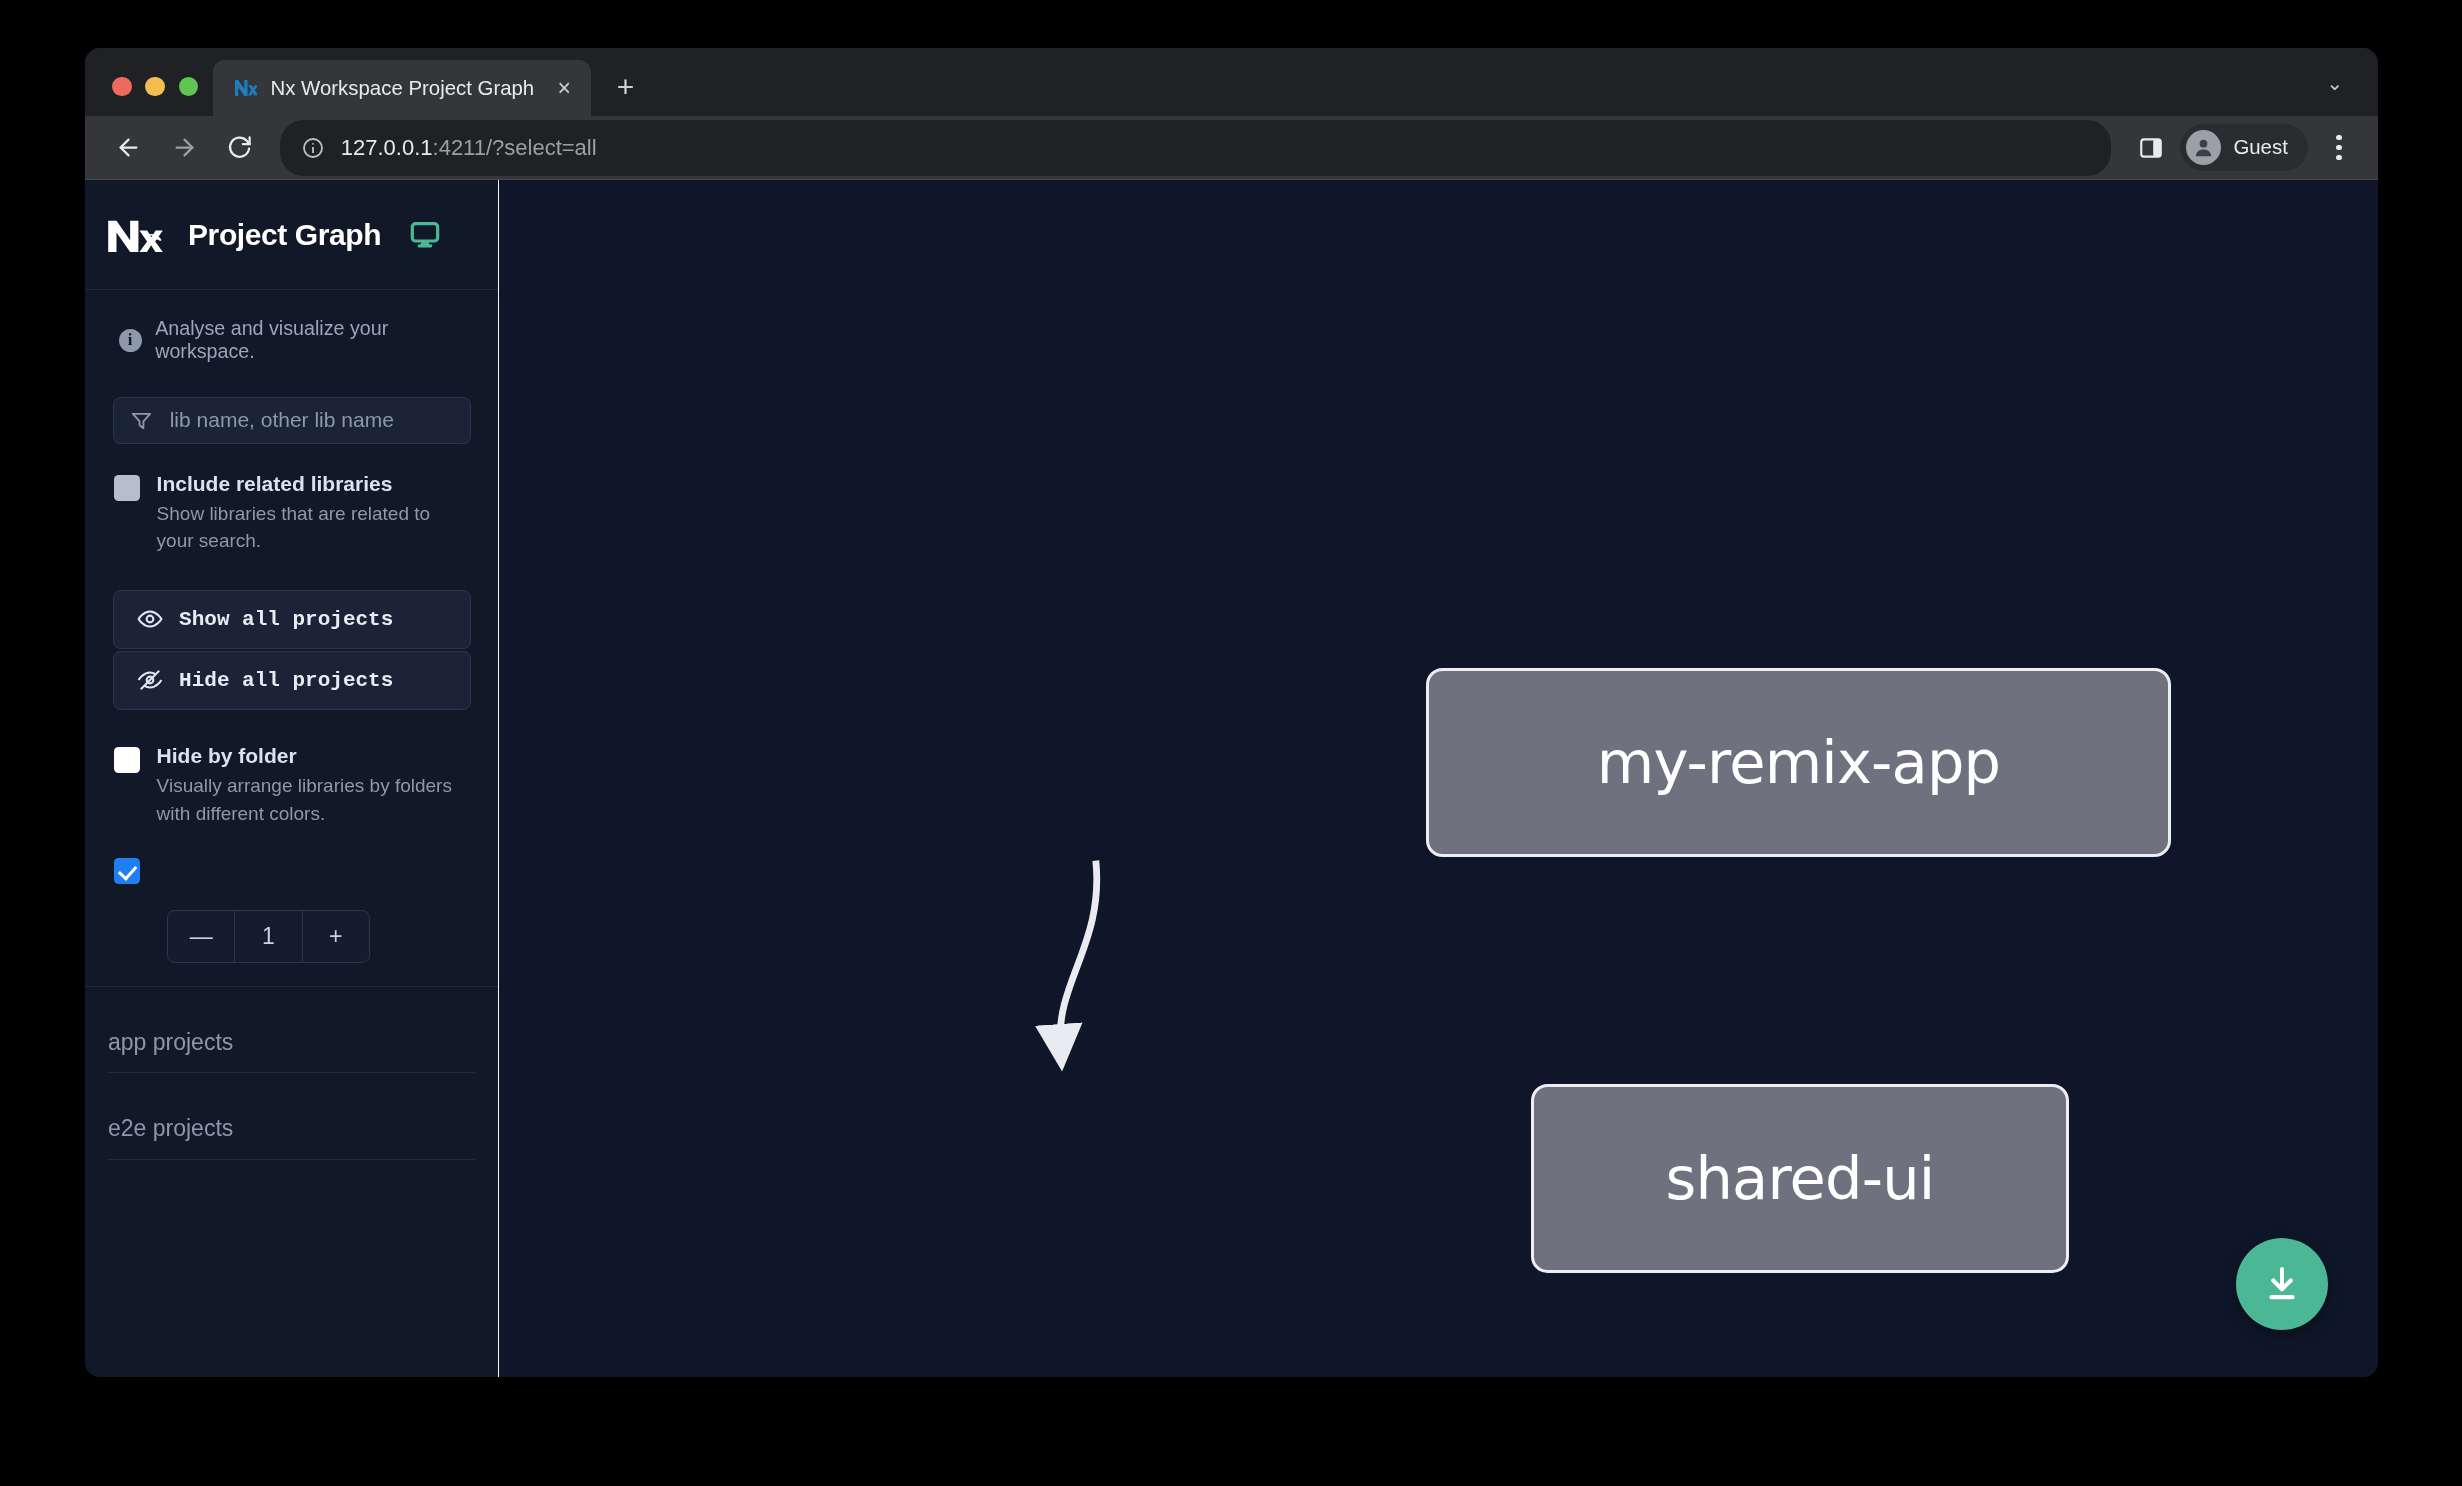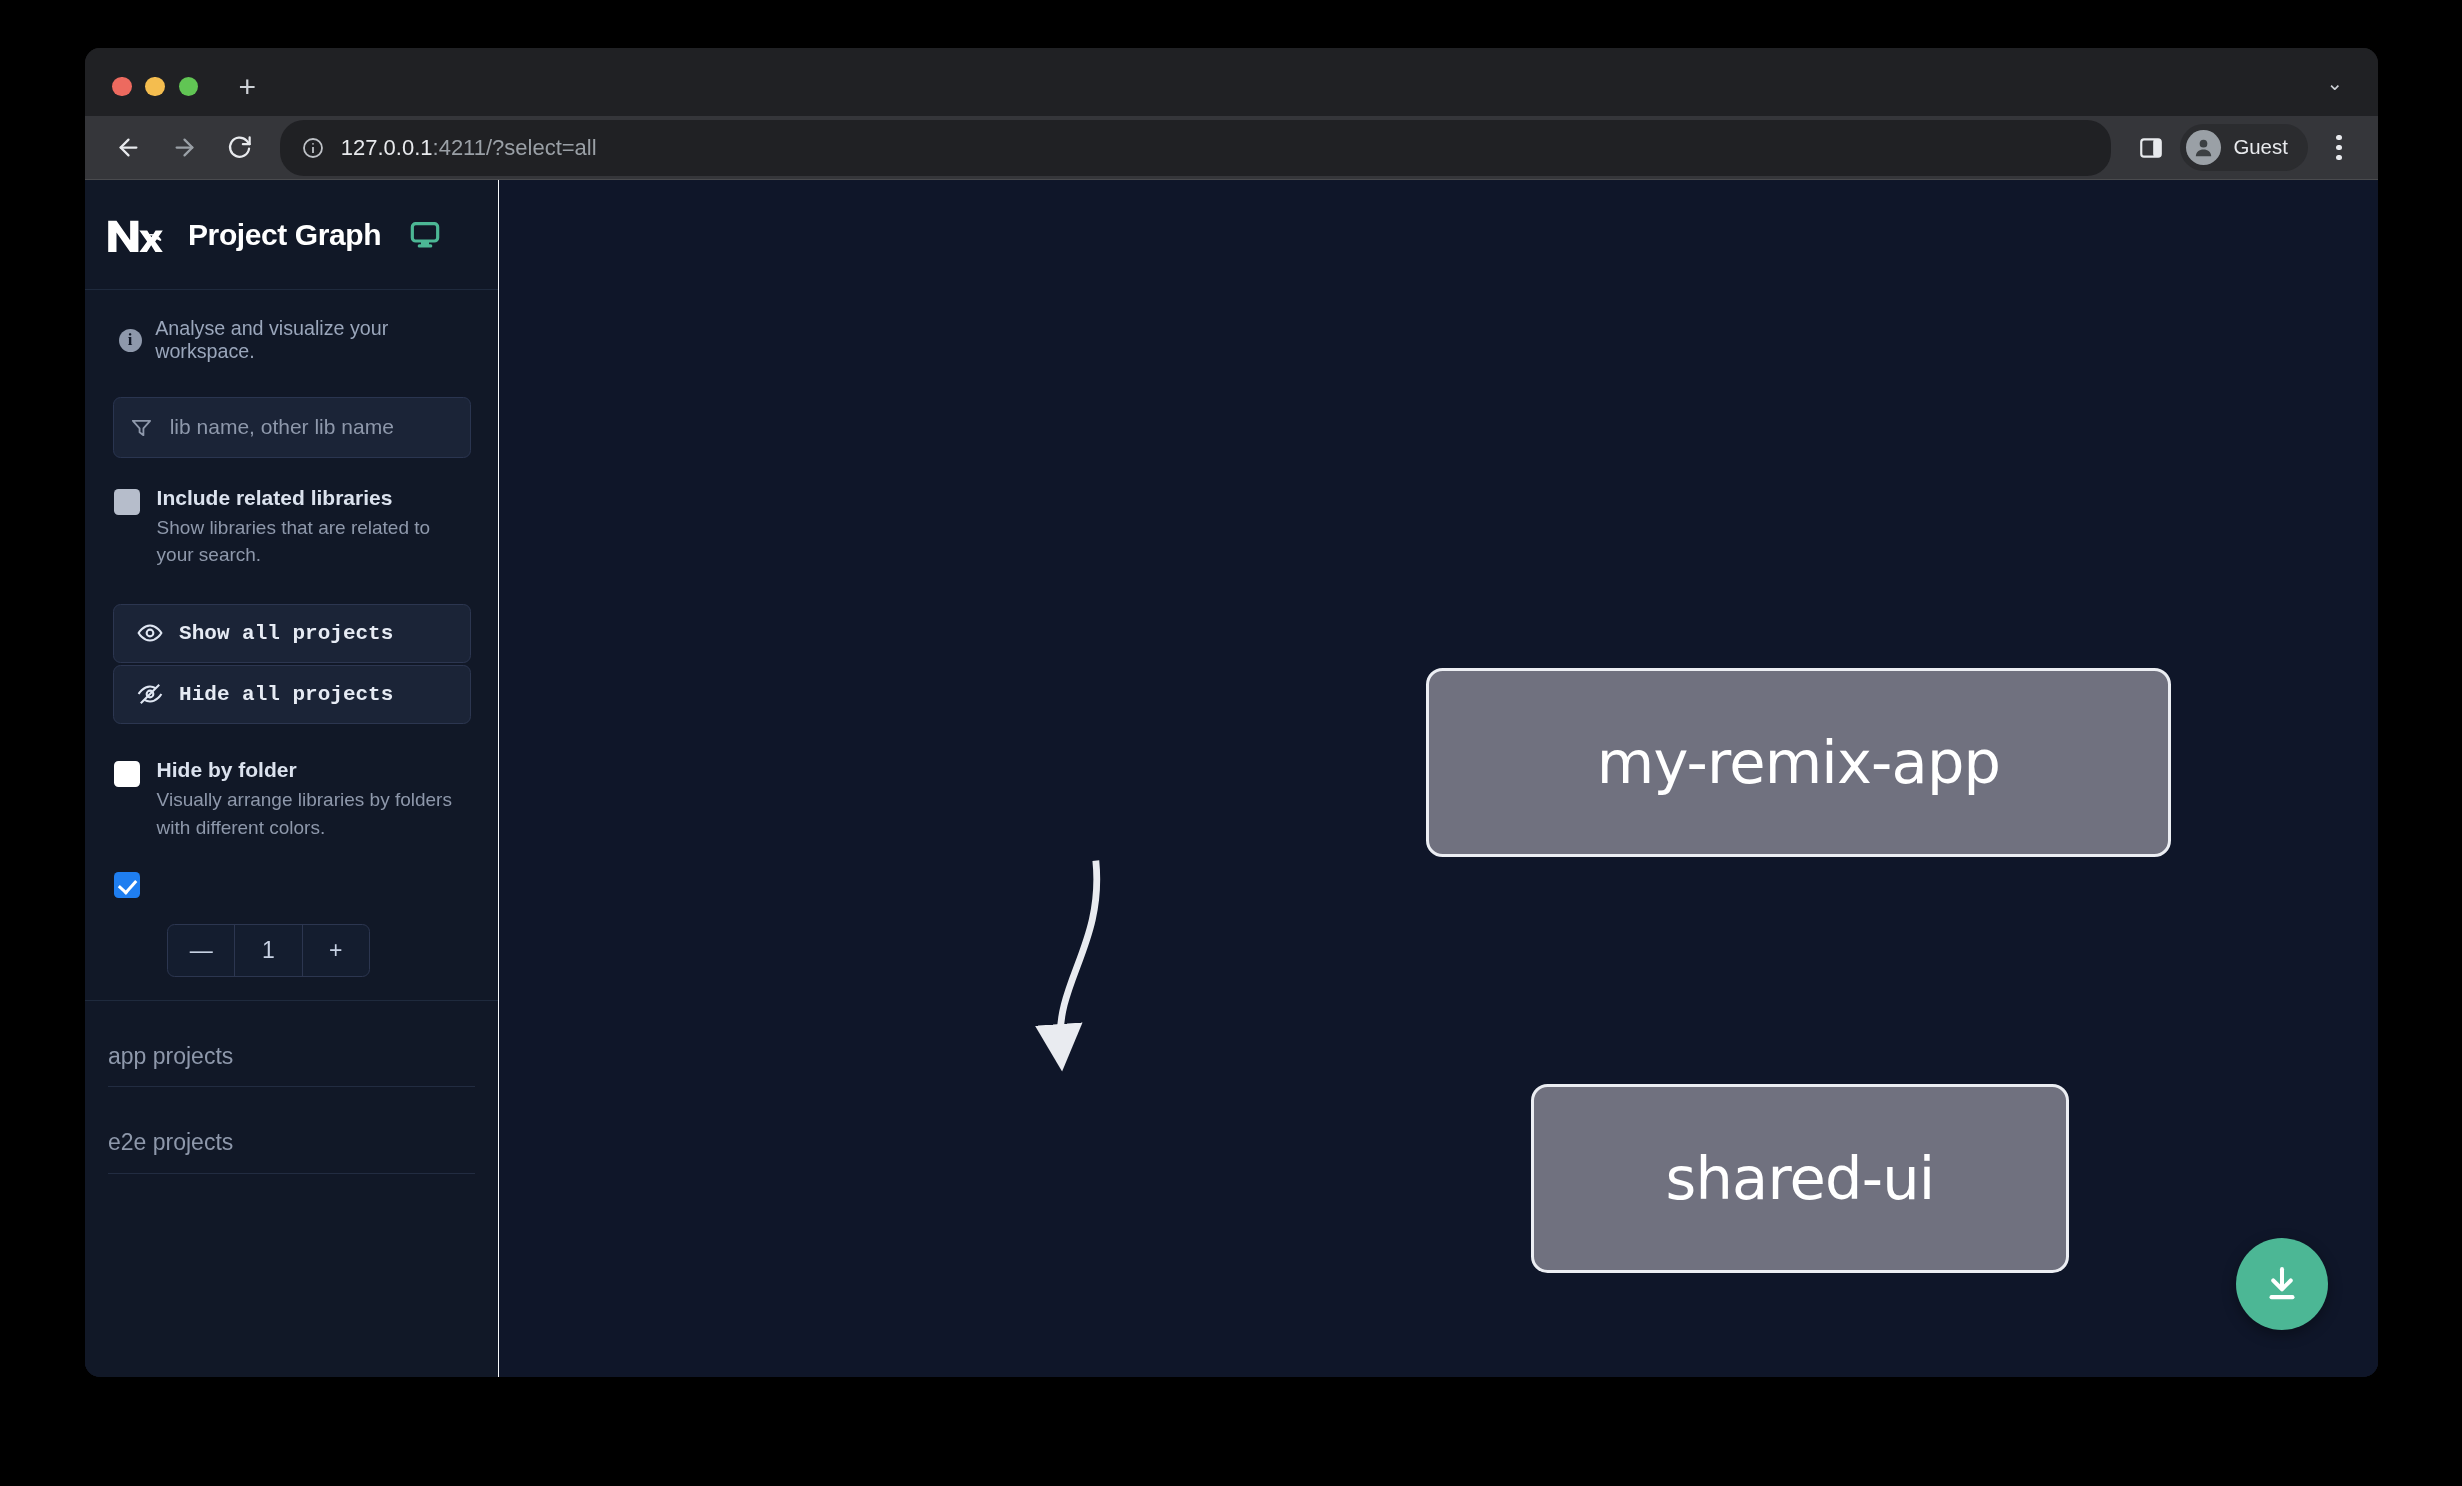--- a/index.html
+++ b/index.html
@@ -186,21 +186,21 @@
     background: #8e98ab;
     color: #111827;
     font-size: 16.6px; font-weight: 700;
     display: flex; align-items: center; justify-content: center;
     font-family: "Liberation Serif", serif;
   }
   .tagline-text { color: #9aa6bb; font-size: 19.7px; }
 
   .filter-box {
     display: flex; align-items: center;
-    height: 61px;
+    height: 47px;
     margin: 10.6px 4.5px 0 4.5px;
     background: #1b2437;
     border: 0.8px solid #2a3550;
     border-radius: 7.6px;
     padding: 0 16.6px;
     gap: 16.6px;
   }
   .filter-icon { width: 23px; height: 23px; flex: 0 0 23px; color: #8e98ab; }
   .filter-input {
     flex: 1;
@@ -329,20 +329,30 @@
 
 <div class="browser-window">
 
   <div class="tabstrip">
     <div class="traffic-lights">
       <span class="dot red"></span>
       <span class="dot yellow"></span>
       <span class="dot green"></span>
     </div>
 
+    <div class="tab">
+      <span class="tab-favicon">
+        <svg viewBox="0 0 24 24" width="24" height="24" aria-hidden="true">
+          <path d="M2 20V4h3.2l6.1 9.1V4h3.2v16h-3.2L5.2 10.9V20H2z" fill="#1a7fc1"></path>
+          <path d="M15.3 9.2h3.3l1.6 2.6 1.6-2.6H25l-3.2 5 3.3 5.4h-3.4l-1.7-2.9-1.8 2.9h-3.3l3.3-5.4-2.9-5z" fill="#1a7fc1"></path>
+        </svg>
+      </span>
+      <span class="tab-title">Nx Workspace Project Graph</span>
+      <span class="tab-close">×</span>
+    </div>
 
     <div class="new-tab">+</div>
     <div class="tabstrip-spacer"></div>
     <div class="tabstrip-chevron">⌄</div>
   </div>
 
   <div class="toolbar">
     <div class="nav-btn">
       <svg width="27" height="27" viewBox="0 0 24 24" fill="none" stroke="#e8eaed" stroke-width="2" stroke-linecap="round" stroke-linejoin="round">
           <line x1="19" y1="12" x2="5" y2="12"></line>

